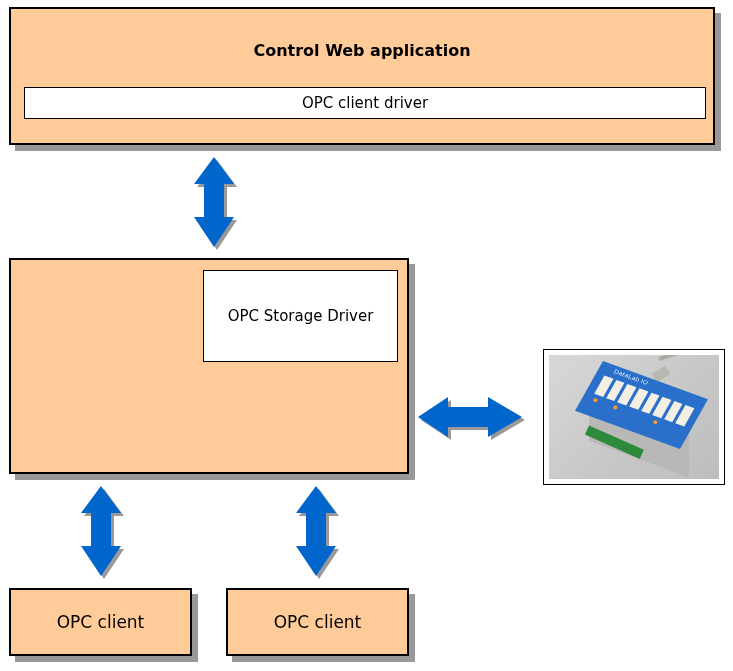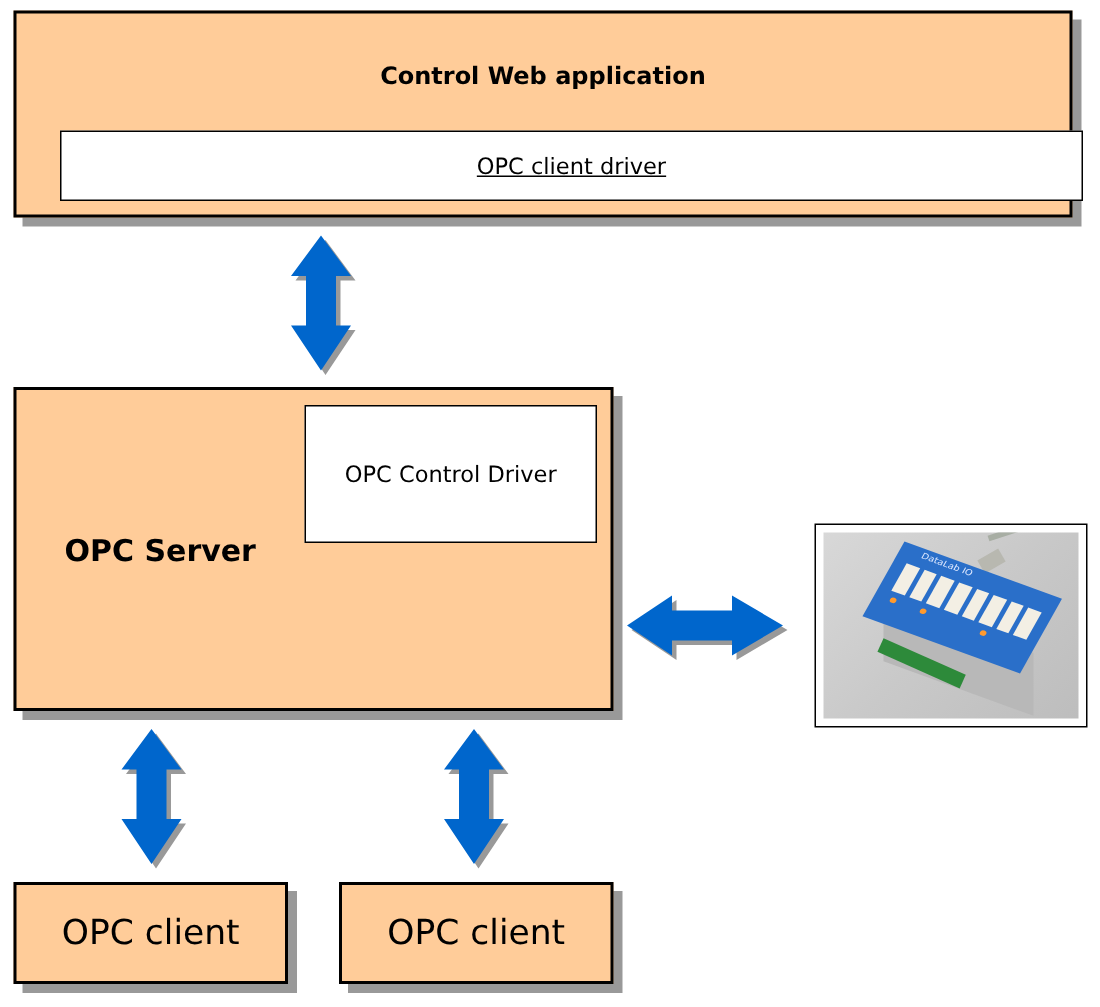--- a/index.html
+++ b/index.html
@@ -5,46 +5,45 @@
   html, body { margin: 0; padding: 0; background: #ffffff; }
   body { width: 733px; height: 671px; position: relative; overflow: hidden;
          font-family: "DejaVu Sans", sans-serif; color: #000; }
   .box { position: absolute; background: #ffcc99; border: 2px solid #000;
          box-sizing: border-box; box-shadow: 6px 6px 0 #999999; }
   .inner { position: absolute; background: #ffffff; border: 1.5px solid #000;
            box-sizing: border-box; display: flex; align-items: center; justify-content: center;
            font-size: 15px; }
   .title { position: absolute; font-weight: bold; white-space: nowrap; }
   .label { position: absolute; display: flex; align-items: center; justify-content: center;
-           font-size: 23px; }
+           font-size: 17px; }
   svg.arrow { position: absolute; overflow: visible; }
   .photo-frame { position: absolute; left: 543px; top: 349px; width: 182px; height: 136px;
                  border: 1.5px solid #000; box-sizing: border-box; background: #fff; }
   .photo { position: absolute; left: 5px; top: 5px; right: 5px; bottom: 5px; overflow: hidden;
            background: linear-gradient(135deg, #d8d8d8 0%, #c9c9c9 50%, #bdbdbd 100%); }
 </style>
 </head>
 <body>
 
 <div class="box" style="left:9px; top:7px; width:706px; height:138px;">
   <div class="title" style="left:0; right:0; top:32px; text-align:center; font-size:16px;">Control Web application</div>
-  <div class="inner" style="left:29px; top:78px; width:682px; height:47px;text-decoration:underline;">
+  <div class="inner" style="left:13px; top:78px; width:682px; height:32px;">
     <span>OPC client driver</span>
   </div>
 </div>
 
 <svg class="arrow" style="left:194px; top:157px;" width="46" height="96">
   <polygon points="23,3 43,30 33,30 33,63 43,63 23,93 3,63 13,63 13,30 3,30" fill="#999999"></polygon>
   <polygon points="20,0 40,27 30,27 30,60 40,60 20,90 0,60 10,60 10,27 0,27" fill="#0066cc"></polygon>
 </svg>
 
 <div class="box" style="left:9px; top:258px; width:400px; height:216px;">
-  <div class="title" style="left:32px; top:95px; font-size:20px;">OPC Server</div>
   <div class="inner" style="left:192px; top:10px; width:195px; height:92px;">
-    <span>OPC Control Driver</span>
+    <span>OPC Storage Driver</span>
   </div>
 </div>
 
 <svg class="arrow" style="left:418px; top:397px;" width="110" height="46">
   <polygon points="3,23 33,3 33,13 73,13 73,3 107,23 73,43 73,33 33,33 33,43" fill="#999999"></polygon>
   <polygon points="0,20 30,0 30,10 70,10 70,0 104,20 70,40 70,30 30,30 30,40" fill="#0066cc"></polygon>
 </svg>
 
 <div class="photo-frame">
   <div class="photo" title="DataLab IO device photo">

